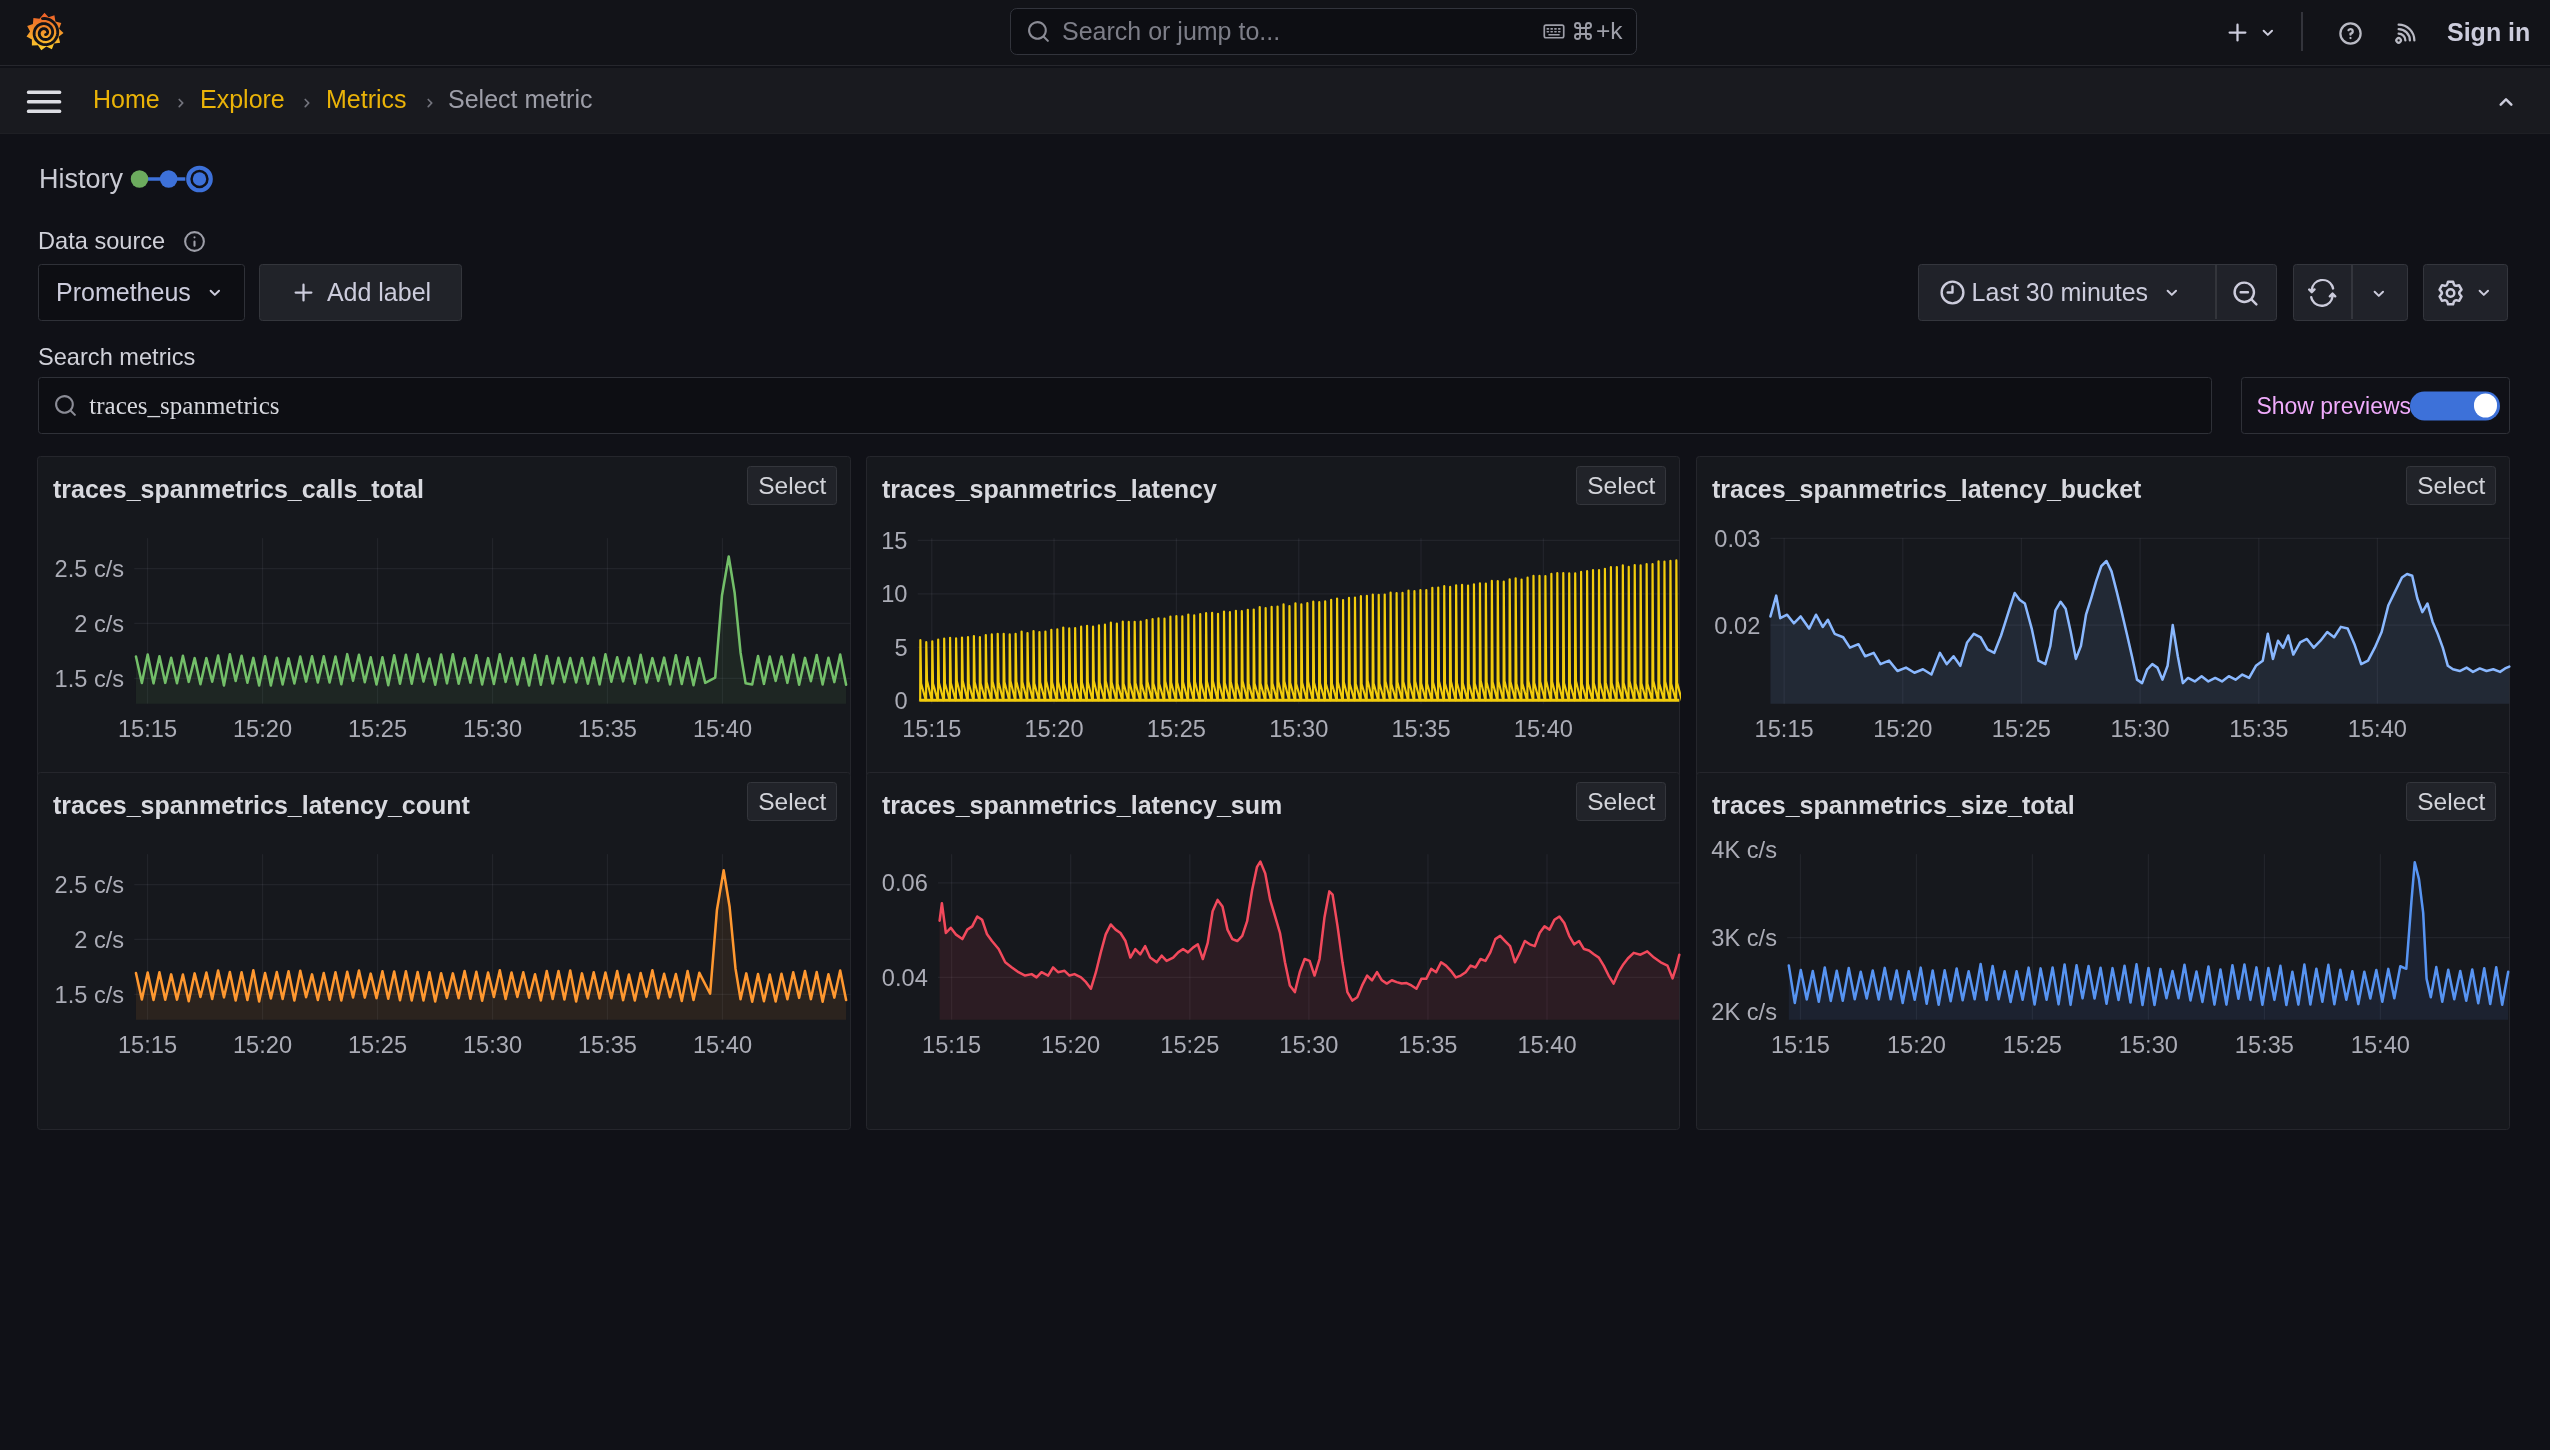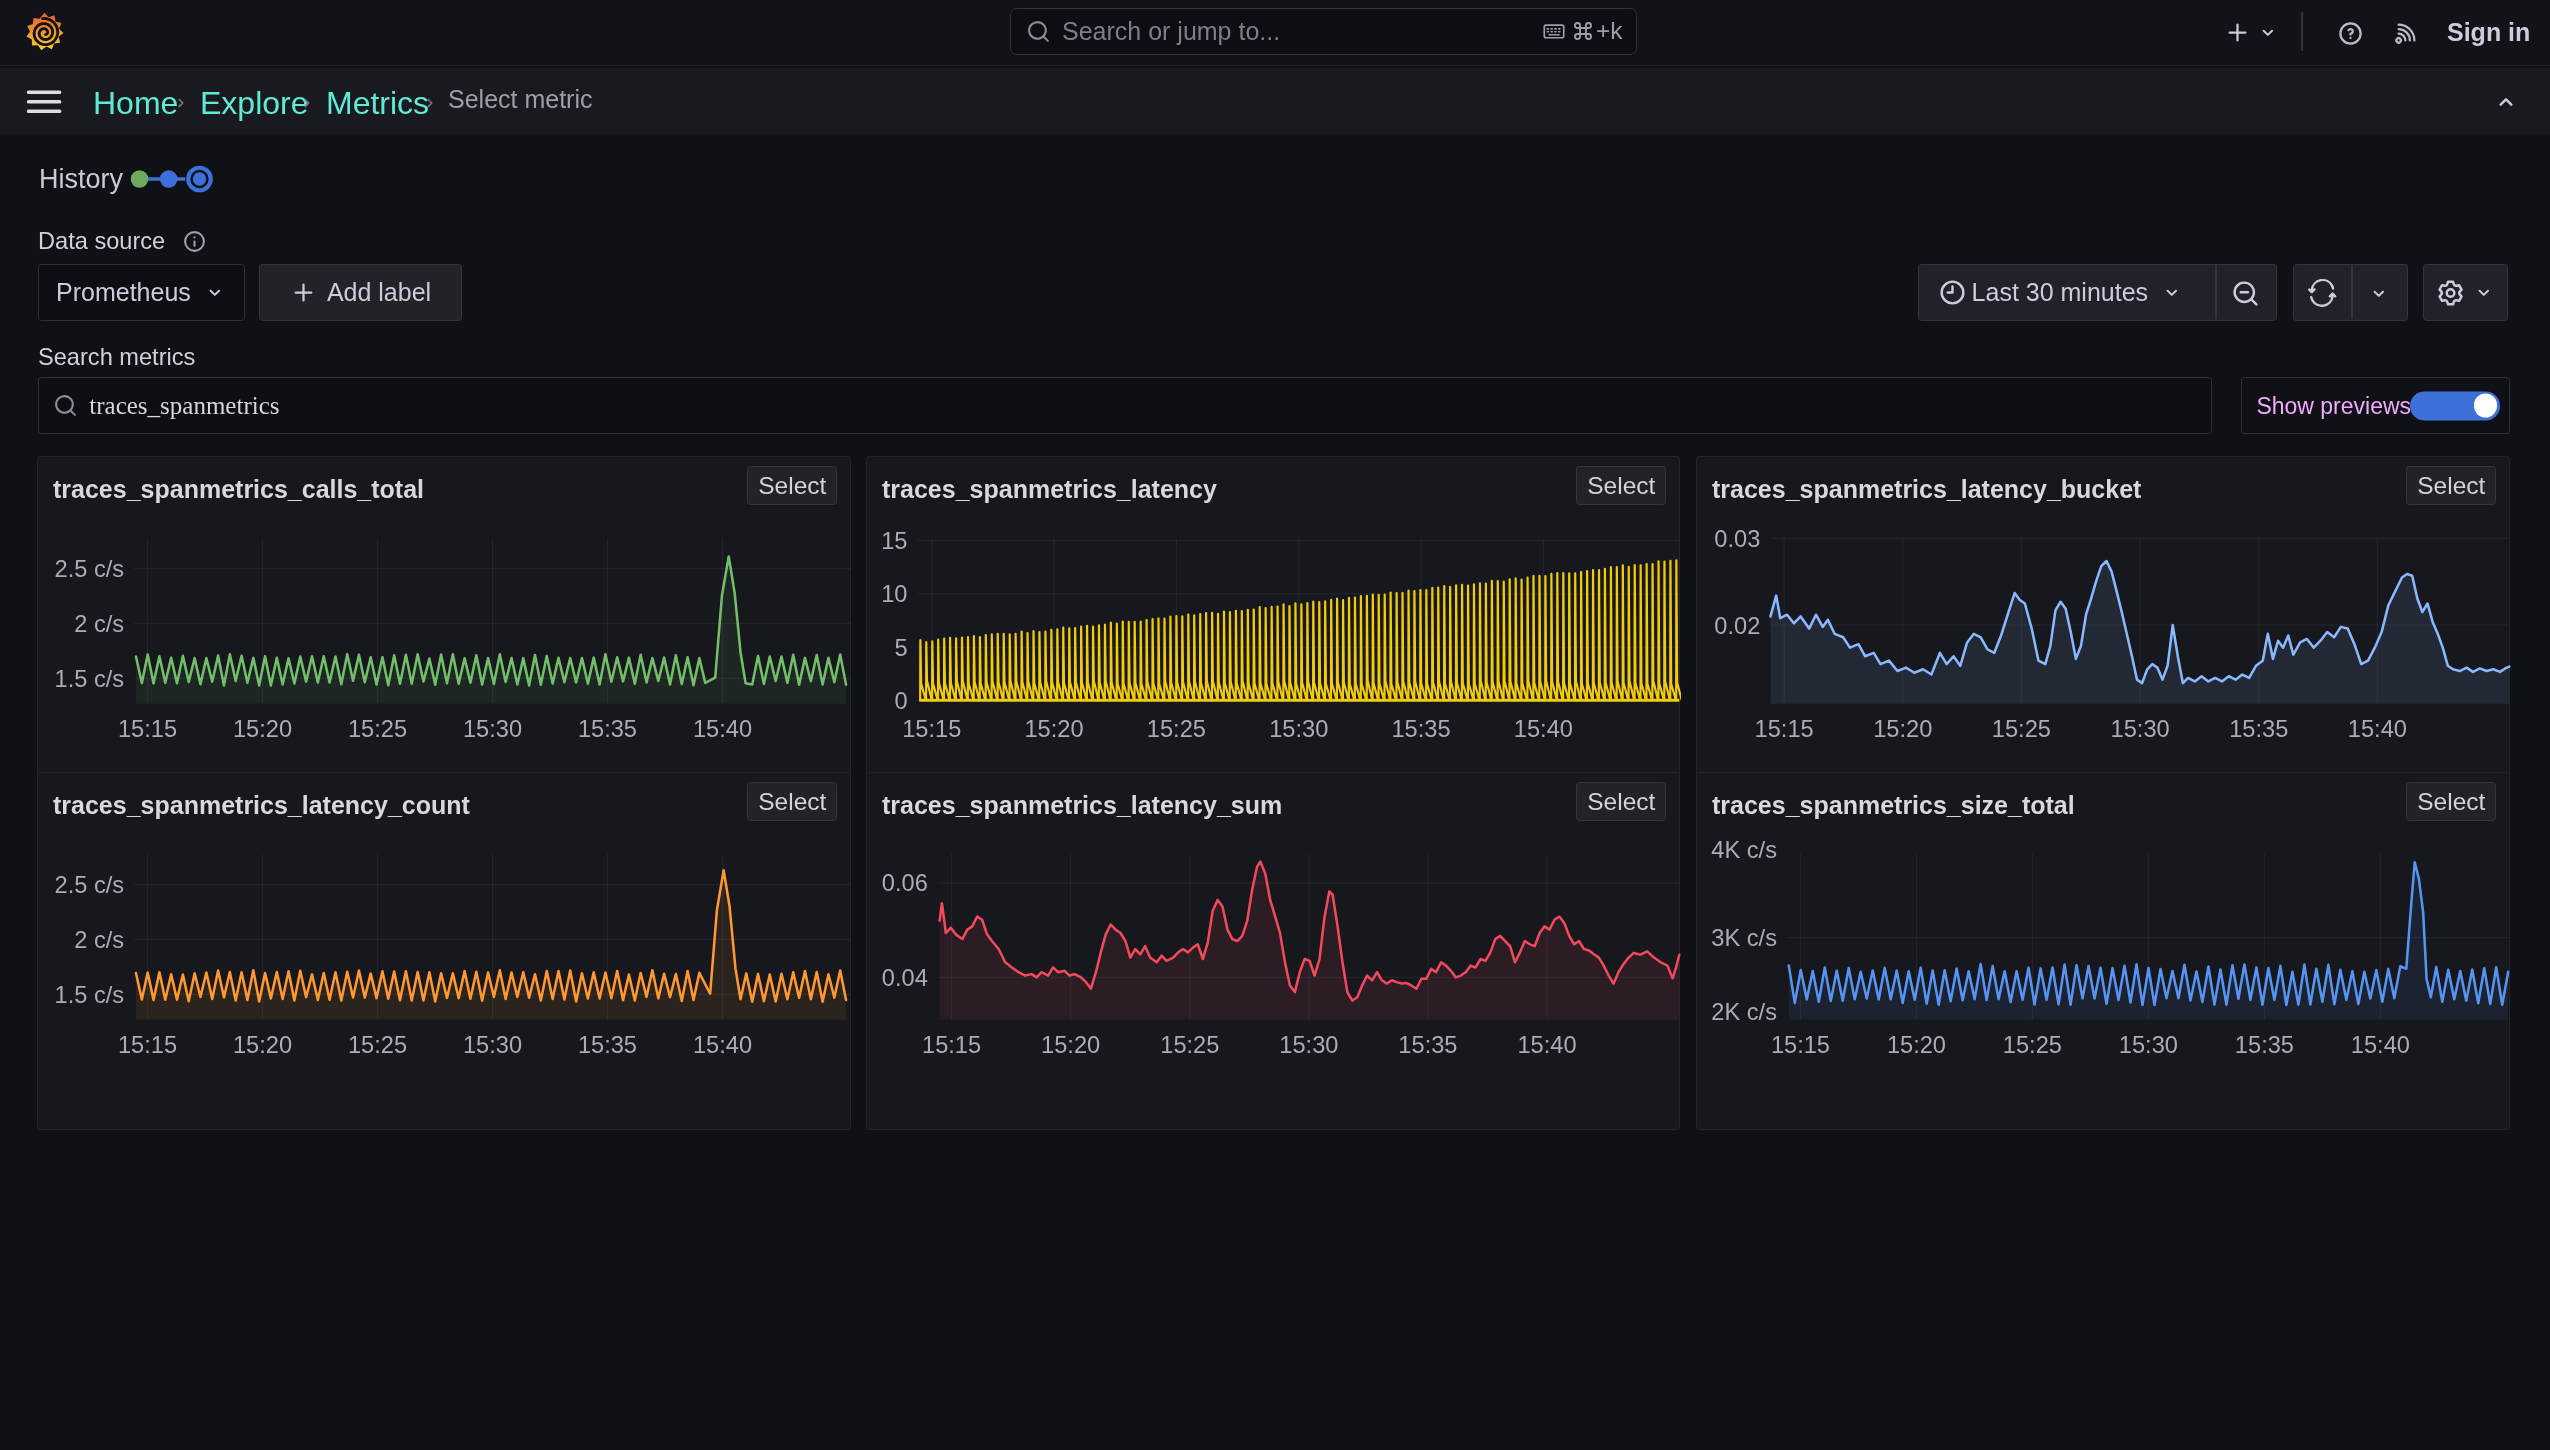--- a/index.html
+++ b/index.html
@@ -1,20 +1,20 @@
 <!DOCTYPE html>
 <html style="font-size:13.5px"><head><meta charset="utf-8"><style>
 * { margin:0; padding:0; box-sizing:border-box; }
 html,body { width:2550px; height:1451px; background:#101117; font-family:"Liberation Sans",sans-serif; overflow:hidden; }
 #page { position:relative; width:2550px; height:1451px; }
 .abs { position:absolute; }
 #nav { position:absolute; left:0; top:0; width:2550px; height:66px; background:#121318; border-bottom:1.7px solid #26272d; }
 #crumbs { position:absolute; left:0; top:68px; width:2550px; height:66px; background:#191a1f; border-bottom:1.7px solid #1e1f24; }
 #navsearch { position:absolute; left:970px; top:7.6px; width:627px; height:47px; background:#0d0e13; border:1.7px solid #32343c; border-radius:6.8px; display:flex; align-items:center;margin-left:40px; }
-.crumbtxt { font-size:32px; color:#5eead4; }
+.crumbtxt { font-size:25px; color:#eab308; }
 .crumbdim { font-size:25px; color:#9d9ea8; }
 .navtxt { font-size:25px; color:#ccccdc; font-weight:bold; }
 #hist { position:absolute; left:39px; top:164px; font-size:27px; color:#c9cad3; }
 .lbl { position:absolute; font-size:23.6px; color:#d0d1d9; }
 .ctl { position:absolute; top:264px; height:57px; border-radius:3.4px; display:flex; align-items:center; }
 .inputl { background:#0d0e13; border:1.7px solid #2f3138; }
 .btn { background:#212329; border:1.7px solid #34363c; }
 .ctxt { font-size:25px; color:#ccccdc; }
 #searchbox { position:absolute; left:38px; top:377px; width:2174px; height:57px; background:#0d0e13; border:1.7px solid #2f3138; border-radius:3.4px; display:flex; align-items:center;font-family:Liberation Serif, serif; }
 #showprev { position:absolute; left:2241px; top:377px; width:269px; height:57px; border:1.7px solid #2f3138; border-radius:3.4px; display:flex; align-items:center; }

